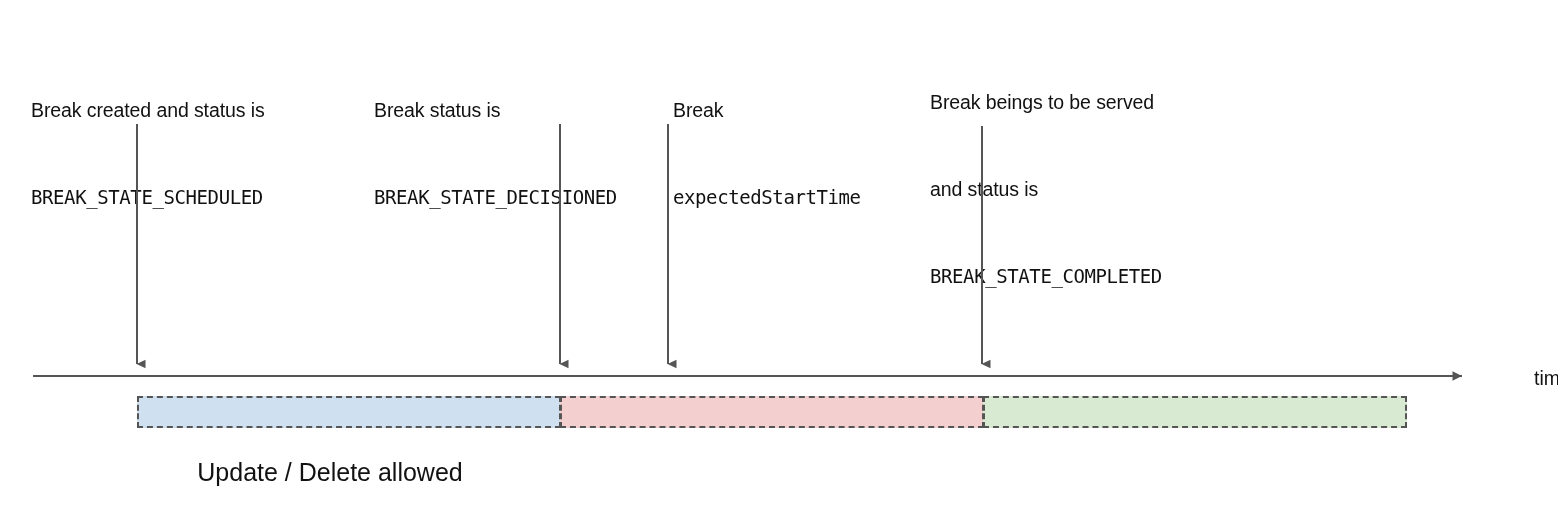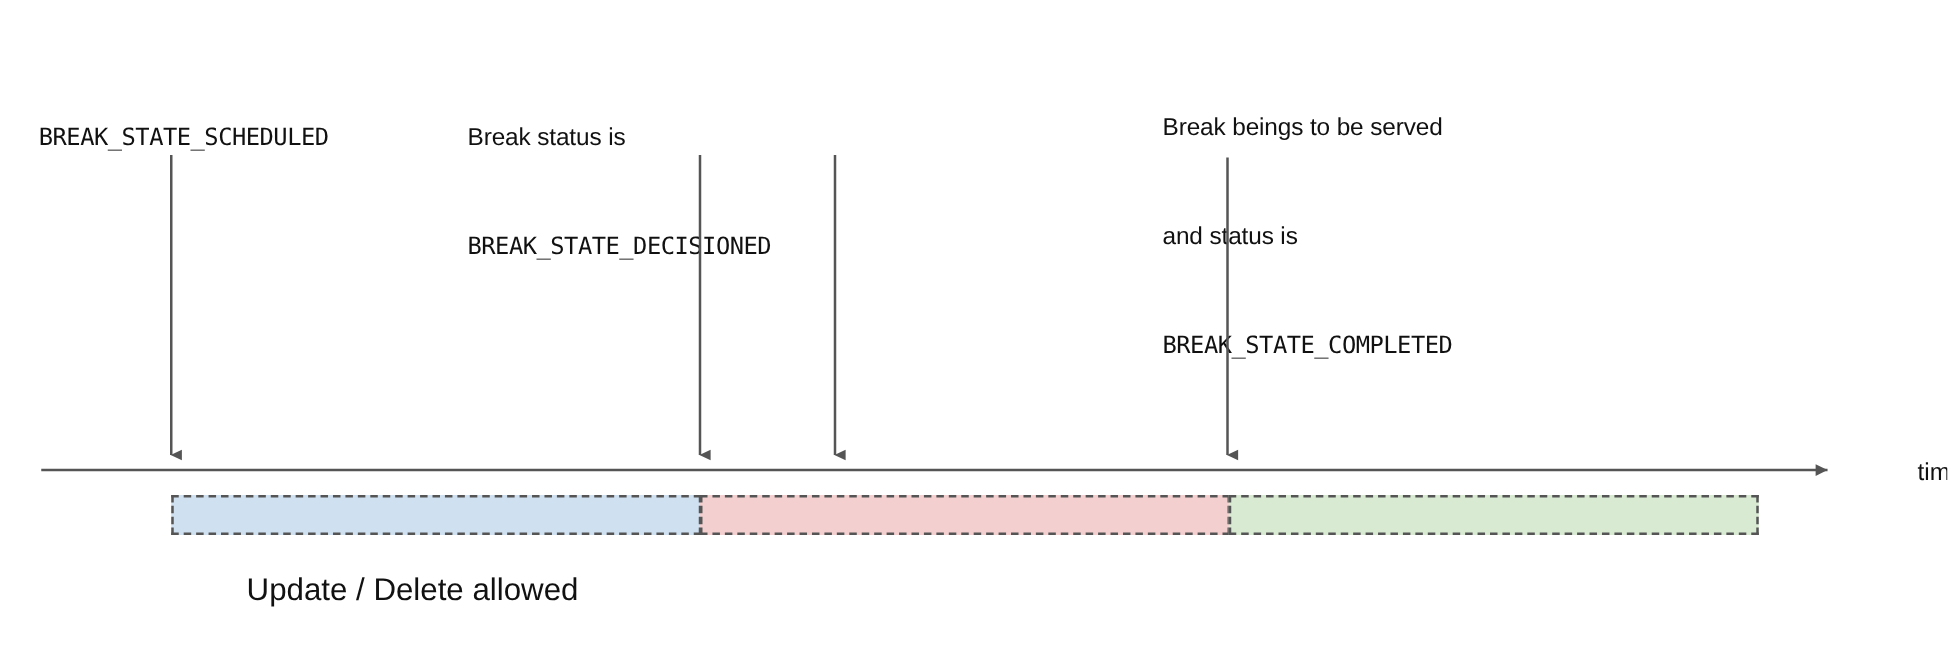--- a/index.html
+++ b/index.html
@@ -72,28 +72,33 @@
     color: #111111;
     white-space: nowrap;
   }
 </style>
 </head>
 <body>
 
 <div id="diagram">
 
   <div class="annotation" style="left:31px; top:38px;">
+    <span class="line sans">Break created and status is</span>
     <span class="line mono">BREAK_STATE_SCHEDULED</span>
   </div>
 
   <div class="annotation" style="left:374px; top:38px;">
     <span class="line sans">Break status is</span>
     <span class="line mono">BREAK_STATE_DECISIONED</span>
   </div>
 
+  <div class="annotation" style="left:673px; top:38px;">
+    <span class="line sans">Break</span>
+    <span class="line mono">expectedStartTime</span>
+  </div>
 
   <div class="annotation" style="left:930px; top:30px;">
     <span class="line sans">Break beings to be served</span>
     <span class="line sans">and status is</span>
     <span class="line mono">BREAK_STATE_COMPLETED</span>
   </div>
 
   <svg class="svg-layer" viewBox="0 0 1558 520">
     <defs>
       <marker id="arrowDown" markerWidth="10" markerHeight="10" refX="5" refY="9" orient="auto" markerUnits="userSpaceOnUse">

